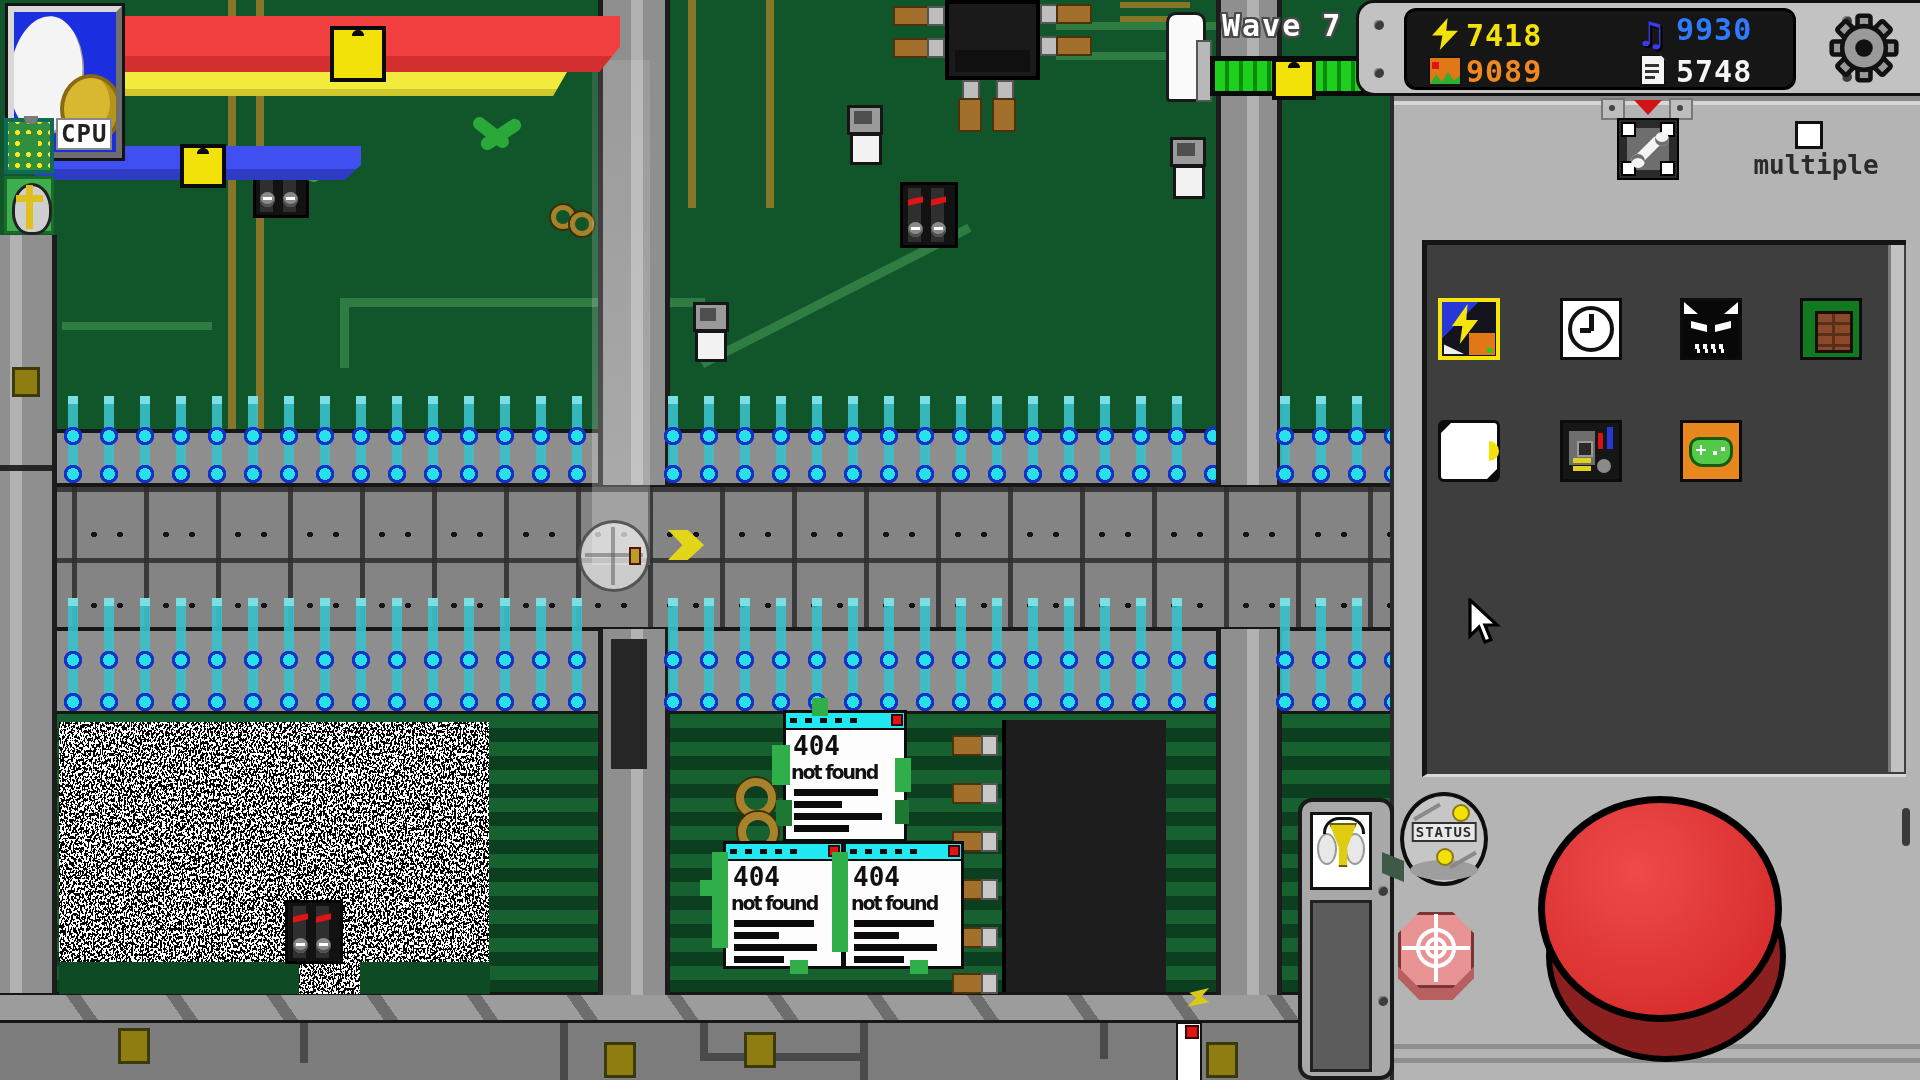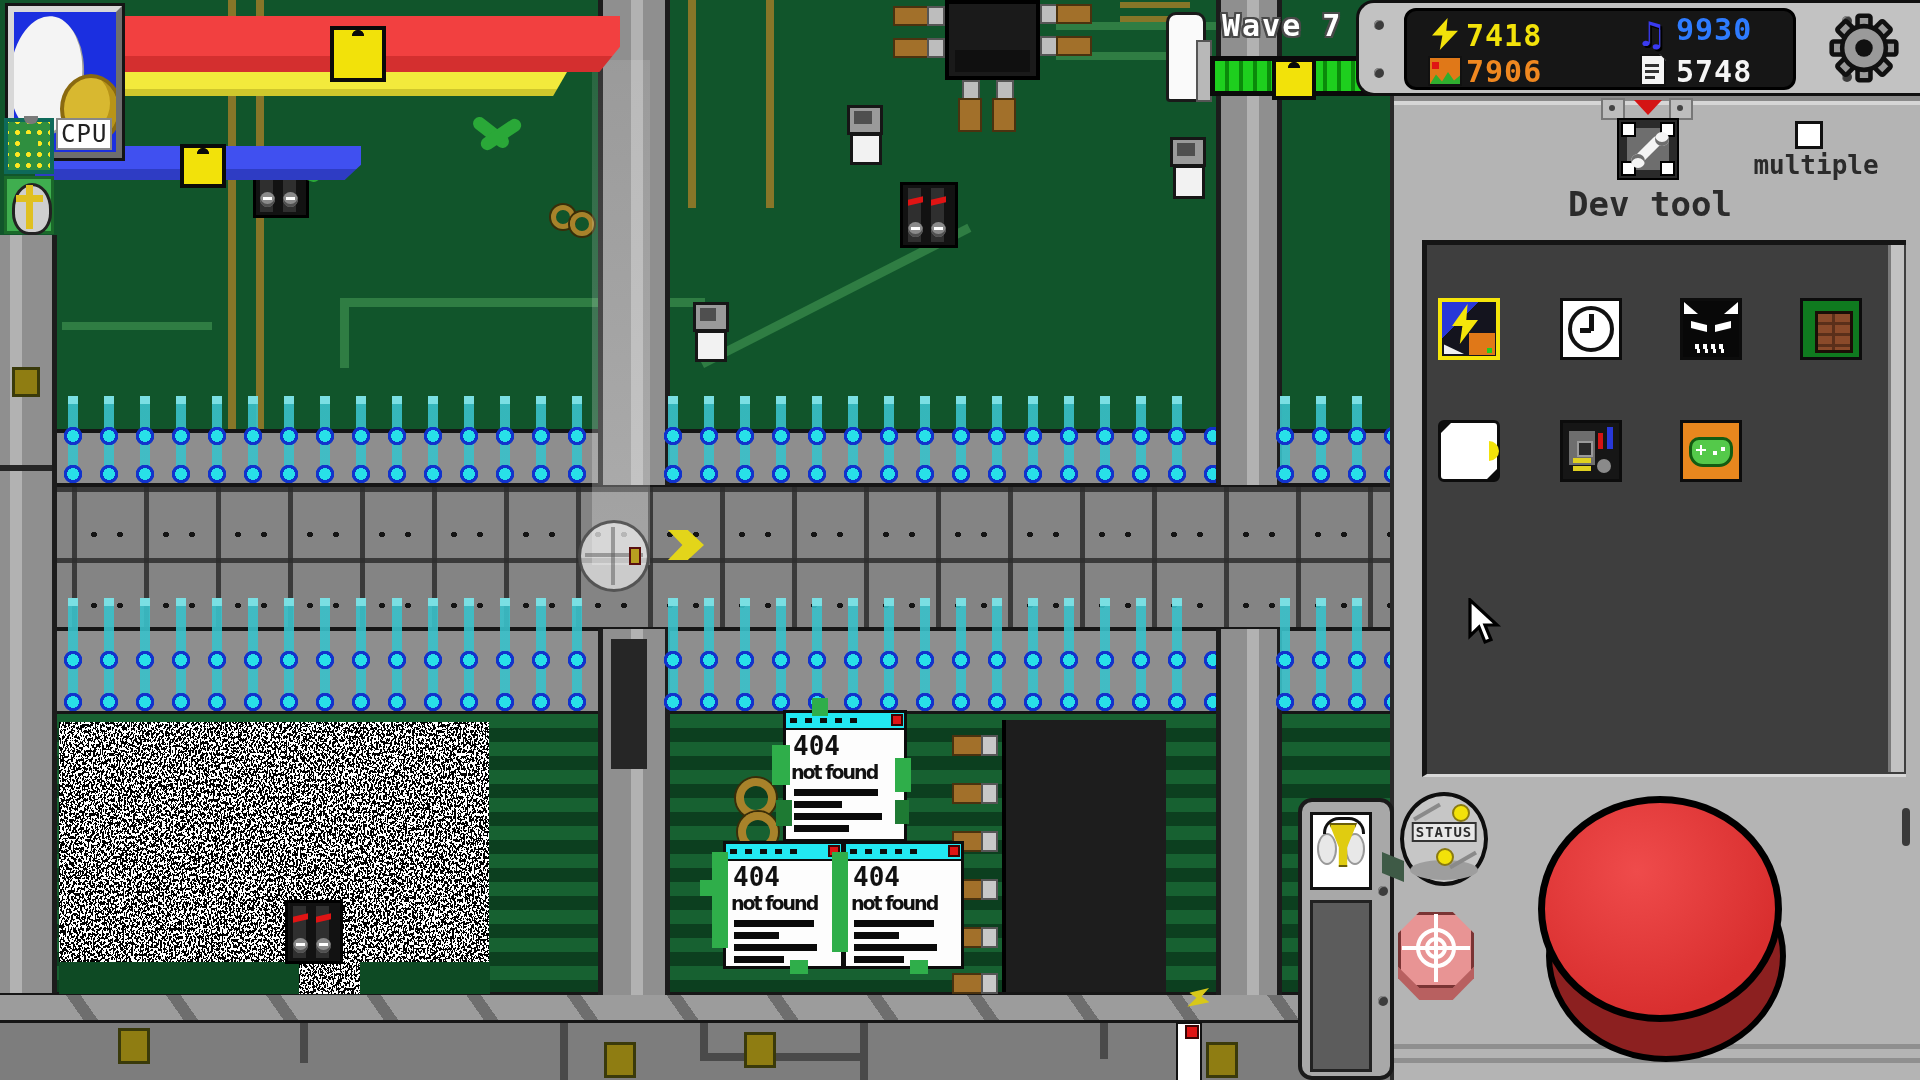--- a/index.html
+++ b/index.html
@@ -430,21 +430,21 @@
   <div class="abs" style="left:105px;top:72px;width:462px;height:24px;background:linear-gradient(180deg,#f2ea3c 0 70%,#cfc72c 70%);clip-path:polygon(0 0,100% 0,97% 100%,0 100%)"></div>
   <div class="abs lock" style="left:330px;top:26px;width:48px;height:48px"></div>
   <div class="abs" style="left:35px;top:146px;width:326px;height:34px;background:linear-gradient(180deg,#4050f0 0 68%,#2e3cc4 68%);clip-path:polygon(0 0,100% 0,100% 55%,95% 100%,0 100%)"></div>
   <div class="abs lock" style="left:180px;top:144px;width:38px;height:36px"></div>
 
   <div class="abs" style="left:8px;top:6px;width:102px;height:140px;background:#1b2fe0;border:6px solid;border-color:#d8d8d8 #6e6e6e #6e6e6e #d8d8d8;box-shadow:0 0 0 3px #141414;overflow:hidden">
     <span class="abs" style="left:-4px;top:4px;width:72px;height:118px;background:#f4f4f4;border-radius:50%;transform:rotate(6deg);box-shadow:2px 2px 0 #999"></span>
     <span class="abs" style="left:46px;top:62px;width:54px;height:62px;background:#d8b830;border:4px solid #8a6a10;border-radius:50%;box-shadow:inset -8px -6px 0 #b89418"></span>
   </div>
 
-  <div class="abs" style="left:56px;top:118px;background:#fff;border:2px solid #888;padding:0 3px;font-size:24px;font-weight:normal;color:#222;letter-spacing:1px">CPU</div>
+  <div class="abs" style="left:56px;top:118px;background:#fff;border:2px solid #888;padding:0 3px;font-size:24px;font-weight:bold;color:#222;letter-spacing:1px">CPU</div>
 
   <div class="abs" style="left:4px;top:118px;width:50px;height:56px;background:#2f8f3f;border:4px solid #0e6a5a;box-sizing:border-box;background-image:radial-gradient(#ffe820 2.2px,transparent 2.6px);background-size:11px 11px;background-position:4px 5px">
     <span class="abs" style="left:14px;top:12px;width:16px;height:18px;background:#2f8f3f"></span>
     <span class="abs" style="left:16px;top:-6px;width:14px;height:8px;background:#7a7a7a;border-radius:0 0 6px 6px"></span>
   </div>
 
   <div class="abs" style="left:4px;top:176px;width:50px;height:58px;background:#3fae4f;border:3px solid #1a6a2a;box-sizing:border-box">
     <span class="abs" style="left:5px;top:4px;width:34px;height:46px;background:#cfcfcf;border:3px solid #222;border-radius:50% 50% 42% 42%"></span>
     <span class="abs" style="left:19px;top:6px;width:7px;height:44px;background:#e0c020"></span>
     <span class="abs" style="left:9px;top:16px;width:27px;height:7px;background:#e0c020"></span>
@@ -470,21 +470,21 @@
   <div class="abs rivet" style="left:1842px;top:16px"></div>
   <div class="abs rivet" style="left:1842px;top:72px"></div>
   <div class="abs screen"></div>
 
   <div class="abs" style="left:1432px;top:18px;width:26px;height:32px;background:#f2e20a;clip-path:polygon(60% 0,0 55%,40% 55%,30% 100%,100% 40%,55% 40%);filter:drop-shadow(2px 2px 0 #000)"></div>
   <div class="abs cval" style="left:1466px;top:18px;color:#f2e20a">7418</div>
   <div class="abs" style="left:1428px;top:56px;width:30px;height:26px;background:#e07818;border:2px solid #111">
     <span class="abs" style="left:2px;top:4px;width:7px;height:7px;background:#e01414"></span>
     <span class="abs" style="left:0;bottom:0;width:100%;height:12px;background:#2fae2f;clip-path:polygon(0 100%,20% 20%,40% 80%,60% 0,80% 70%,100% 30%,100% 100%)"></span>
   </div>
-  <div class="abs cval" style="left:1466px;top:54px;color:#f08820">7906</div>
+  <div class="abs cval" style="left:1466px;top:54px;color:#f08820">9089</div>
   <div class="abs" style="left:1636px;top:14px;font-family:'DejaVu Sans',sans-serif;font-size:34px;font-weight:bold;color:#3a3af0;text-shadow:2px 2px 0 #000">♫</div>
   <div class="abs cval" style="left:1676px;top:12px;color:#2e7bff">9930</div>
   <div class="abs" style="left:1640px;top:54px;width:22px;height:28px;background:#f5f5f5;border:2px solid #111;clip-path:polygon(0 0,75% 0,100% 20%,100% 100%,0 100%)">
     <span class="abs" style="left:3px;top:8px;width:14px;height:3px;background:#333"></span>
     <span class="abs" style="left:3px;top:14px;width:14px;height:3px;background:#333"></span>
     <span class="abs" style="left:3px;top:20px;width:10px;height:3px;background:#333"></span>
   </div>
   <div class="abs cval" style="left:1676px;top:54px;color:#f5f5f5">5748</div>
 
   <div class="abs" style="left:1826px;top:10px;width:76px;height:76px">
@@ -517,21 +517,20 @@
     <span class="abs" style="left:2px;bottom:2px;width:11px;height:11px;background:#fff;border:2px solid #000"></span>
     <span class="abs" style="right:2px;bottom:2px;width:11px;height:11px;background:#fff;border:2px solid #000"></span>
     <span class="abs" style="left:14px;top:24px;width:32px;height:10px;background:#f4f4f4;border-radius:5px;transform:rotate(-45deg)"></span>
     <span class="abs" style="left:12px;top:34px;width:14px;height:14px;background:#f4f4f4;border-radius:50%;box-shadow:inset 0 4px 0 #6e6e6e"></span>
     <span class="abs" style="left:36px;top:12px;width:14px;height:14px;background:#f4f4f4;border-radius:50%;box-shadow:inset 0 -4px 0 #6e6e6e"></span>
   </div>
 
   <div class="abs chk" style="left:1795px;top:121px;width:28px;height:28px"></div>
   <div class="abs dtxt" style="left:1736px;top:150px;width:160px;text-align:center;font-size:26px">multiple</div>
 
-  <div class="abs dtxt" style="left:1520px;top:184px;width:260px;text-align:center;font-size:34px">Dev tool</div>
 
   <div class="abs dt-content"></div>
   <div class="abs scrollbar"></div>
 
   <div class="abs di" style="left:1438px;top:298px;border:4px solid #f5e50a;background:linear-gradient(135deg,#2838d8 0 34%,#14141e 34%)">
     <span class="abs" style="left:10px;top:2px;width:26px;height:40px;background:#f5e50a;clip-path:polygon(60% 0,0 55%,40% 55%,30% 100%,100% 40%,55% 40%)"></span>
     <span class="abs" style="right:1px;bottom:1px;width:26px;height:22px;background:#e07818"></span>
     <span class="abs" style="left:2px;bottom:2px;width:20px;height:12px;background:#f0f0f0;clip-path:polygon(0 100%,0 20%,100% 100%)"></span>
     <span class="abs" style="right:4px;bottom:3px;width:5px;height:5px;background:#1ecf1e"></span>
   </div>

